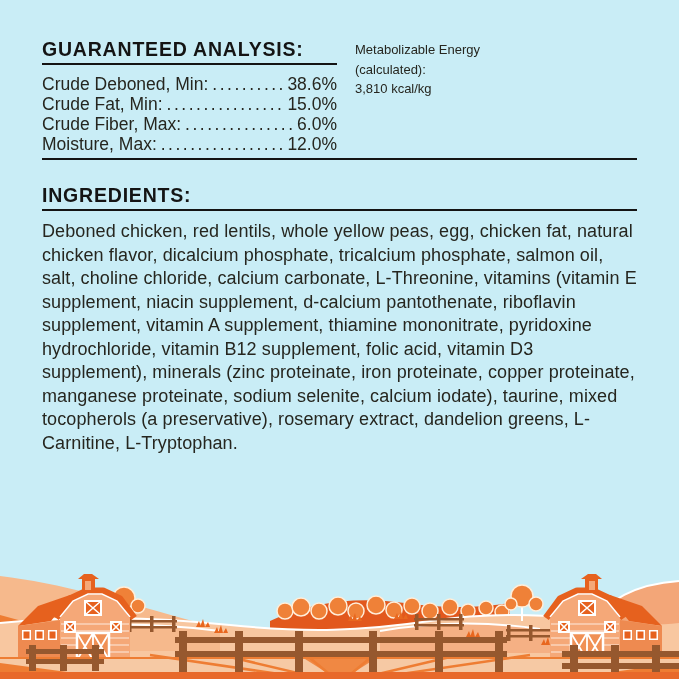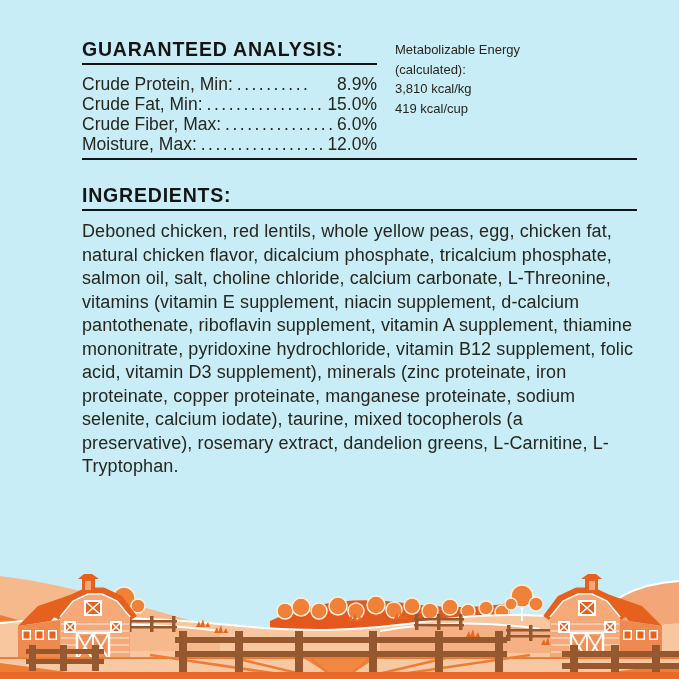--- a/index.html
+++ b/index.html
@@ -4,21 +4,21 @@
 <style>
   html,body { margin:0; padding:0; }
   body {
     width:679px; height:679px;
     background: var(--background, #c9edf6);
     font-family: "Liberation Sans", sans-serif;
     position:relative; overflow:hidden;
   }
   .page { position:absolute; inset:0; }
 
-  .sheet { position:absolute; left:42px; right:42px; top:40px;margin-left:40px; }
+  .sheet { position:absolute; left:42px; right:42px; top:40px; }
 
   .top-section {
     display:flex; gap:18px;
     border-bottom:2.5px solid var(--rule,#111);
     padding-bottom:4px;
   }
   .col-ga { width:295px; flex:none; }
   .col-cc { flex:1; }
 
   .heading {
@@ -78,23 +78,23 @@
 <div class="page">
 
   <div class="sheet">
 
     <div class="top-section">
 
       <div class="col-ga">
         <div class="heading">GUARANTEED ANALYSIS:</div>
 
         <div class="ga-row">
-          <span>Crude Protein, Min:</span>
+          <span>Crude Deboned, Min:</span>
           <span class="ga-leader">..........</span>
-          <span class="ga-value">8.9%</span>
+          <span class="ga-value">38.6%</span>
         </div>
         <div class="ga-row">
           <span>Crude Fat, Min:</span>
           <span class="ga-leader">..................</span>
           <span class="ga-value">15.0%</span>
         </div>
         <div class="ga-row">
           <span>Crude Fiber, Max:</span>
           <span class="ga-leader">...............</span>
           <span class="ga-value">6.0%</span>
@@ -103,21 +103,20 @@
           <span>Moisture, Max:</span>
           <span class="ga-leader">...................</span>
           <span class="ga-value">12.0%</span>
         </div>
       </div>
 
       <div class="col-cc">
         <div class="cc-line">Metabolizable Energy</div>
         <div class="cc-line">(calculated):</div>
         <div class="cc-line">3,810 kcal/kg</div>
-        <div class="cc-line">419 kcal/cup</div>
       </div>
 
     </div>
 
     <div class="ingredients-section">
       <div class="heading">INGREDIENTS:</div>
       <div class="ing-text">Deboned chicken, red lentils, whole yellow peas, egg, chicken fat, natural chicken flavor, dicalcium phosphate, tricalcium phosphate, salmon oil, salt, choline chloride, calcium carbonate, L-Threonine, vitamins (vitamin E supplement, niacin supplement, d-calcium pantothenate, riboflavin supplement, vitamin A supplement, thiamine mononitrate, pyridoxine hydrochloride, vitamin B12 supplement, folic acid, vitamin D3 supplement), minerals (zinc proteinate, iron proteinate, copper proteinate, manganese proteinate, sodium selenite, calcium iodate), taurine, mixed tocopherols (a preservative), rosemary extract, dandelion greens, L-Carnitine, L-Tryptophan.</div>
     </div>
 
   </div>

